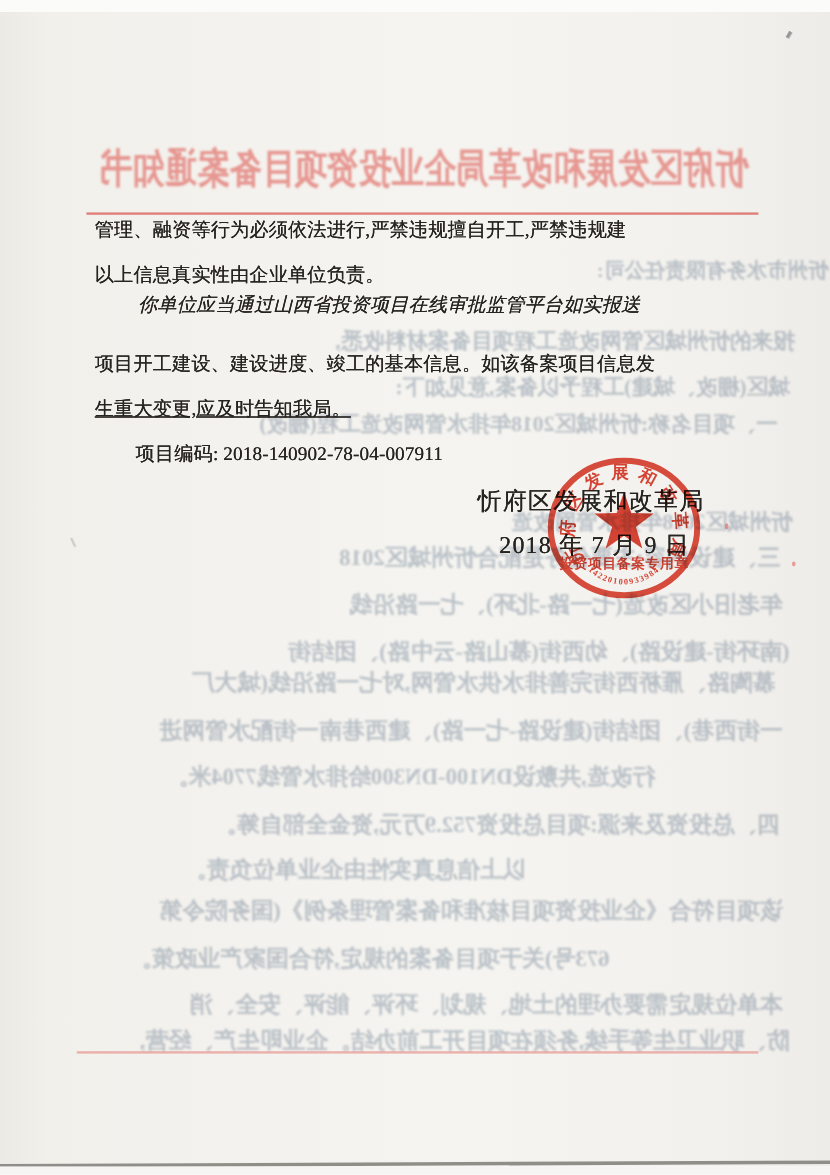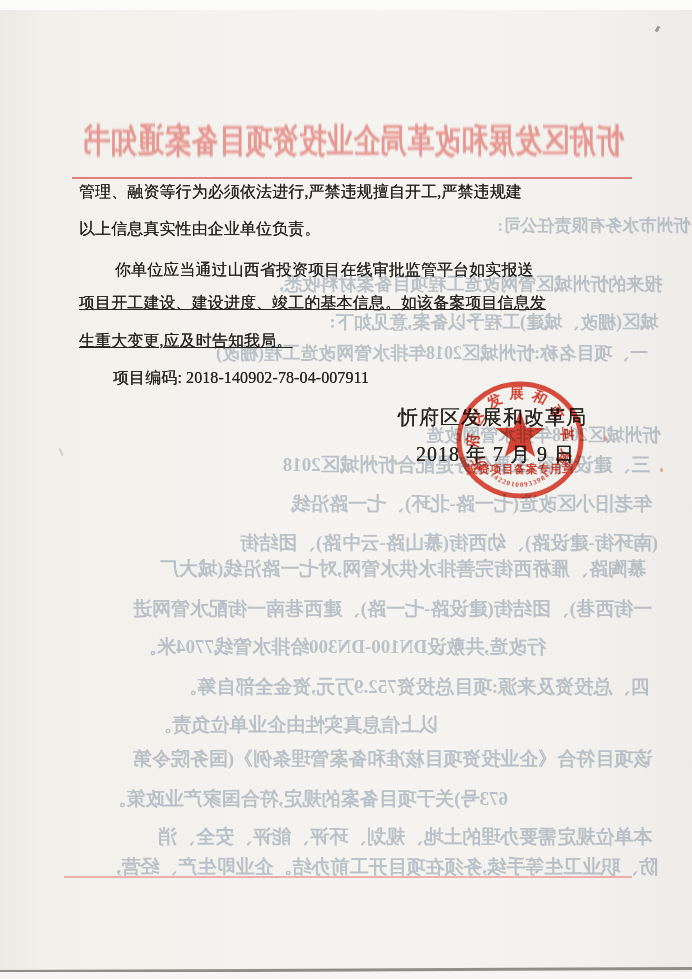--- a/index.html
+++ b/index.html
@@ -82,22 +82,22 @@
 <div class="bleed-line" style="top:634px; left:66px; width:480px;">行改造,共敷设DN100-DN300给排水管线7704米。</div>
 <div class="bleed-line" style="top:674px; left:102px; width:548px;">四、总投资及来源:项目总投资752.9万元,资金全部自筹。</div>
 <div class="bleed-line" style="top:712px; left:102px; width:336px;">以上信息真实性由企业单位负责。</div>
 <div class="bleed-line" style="top:746px; left:66px; width:586px;">该项目符合《企业投资项目核准和备案管理条例》(国务院令第</div>
 <div class="bleed-line" style="top:786px; left:66px; width:442px;">673号)关于项目备案的规定,符合国家产业政策。</div>
 <div class="bleed-line" style="top:824px; left:66px; width:586px;">本单位规定需要办理的土地、规划、环评、能评、安全、消</div>
 <div class="bleed-line" style="top:854px; left:66px; width:592px;">防、职业卫生等手续,务须在项目开工前办结。企业即生产、经营,</div>
 
 <div class="body-line" style="top:182px; left:79px;">管理、融资等行为必须依法进行,严禁违规擅自开工,严禁违规建</div>
 <div class="body-line" style="top:219px; left:79px;">以上信息真实性由企业单位负责。</div>
-<div class="body-line" style="top:260px; left:115px;">你单位应当通过山西省投资项目在线审批监管平台如实报送</div>
-<div class="body-line" style="top:293px; left:79px;text-decoration:underline;">项目开工建设、建设进度、竣工的基本信息。如该备案项目信息发</div>
+<div class="body-line" style="top:244px; left:115px;font-style:italic;">你单位应当通过山西省投资项目在线审批监管平台如实报送</div>
+<div class="body-line" style="top:293px; left:79px;">项目开工建设、建设进度、竣工的基本信息。如该备案项目信息发</div>
 <div class="body-line" style="top:331px; left:79px;text-decoration:underline;">生重大变更,应及时告知我局。</div>
 <div class="body-line" style="top:368px; left:113px;">项目编码: 2018-140902-78-04-007911</div>
 
 <div class="sig-line" style="top:404px; left:398px;">忻府区发展和改革局</div>
 <div class="sig-line" style="top:441px; left:416px;">2018 年 7 月 9 日</div>
 
 <div class="seal-wrap">
   <svg width="136" height="126" viewBox="0 0 136 126">
     <ellipse cx="68" cy="62" rx="61" ry="56" fill="none" stroke="#dc3826" stroke-width="5" opacity="0.95"></ellipse>
     <path id="sealArc" d="M 34,87 A 42,42 0 1 1 102,87" fill="none"></path>

